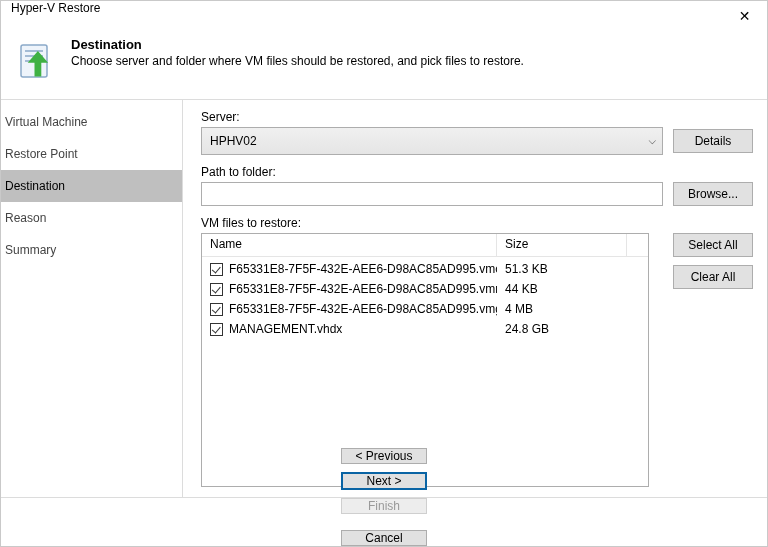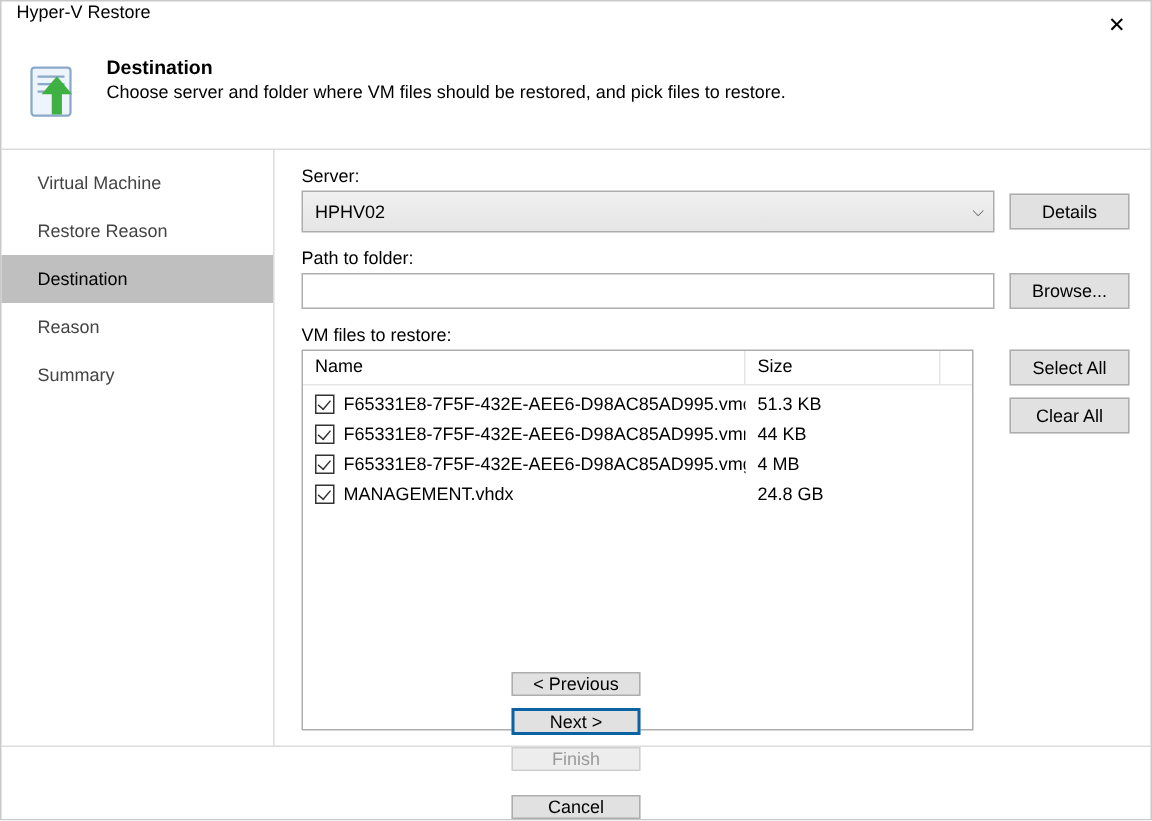--- a/index.html
+++ b/index.html
@@ -68,21 +68,21 @@
     border-top: 1px solid #dcdcdc;
     min-height: 0;
   }
   .sidebar {
     width: 182px;
     border-right: 1px solid #dcdcdc;
     padding-top: 6px;
     box-sizing: border-box;
   }
   .sidebar-item {
-    padding: 9px 24px;
+    padding: 9px 4px;
     font-size: 12px;
     color: #444;
     cursor: default;
   }
   .sidebar-item.active {
     background: #bfbfbf;
     color: #000;
   }
   .main {
     flex: 1;
@@ -269,21 +269,21 @@
     </div>
     <div class="header-text">
       <h2>Destination</h2>
       <p>Choose server and folder where VM files should be restored, and pick files to restore.</p>
     </div>
   </div>
 
   <div class="body">
     <div class="sidebar">
       <div class="sidebar-item">Virtual Machine</div>
-      <div class="sidebar-item">Restore Reason</div>
+      <div class="sidebar-item">Restore Point</div>
       <div class="sidebar-item active">Destination</div>
       <div class="sidebar-item">Reason</div>
       <div class="sidebar-item">Summary</div>
     </div>
 
     <div class="main">
 
       <div class="field-label">Server:</div>
       <div class="row">
         <div class="dropdown">

